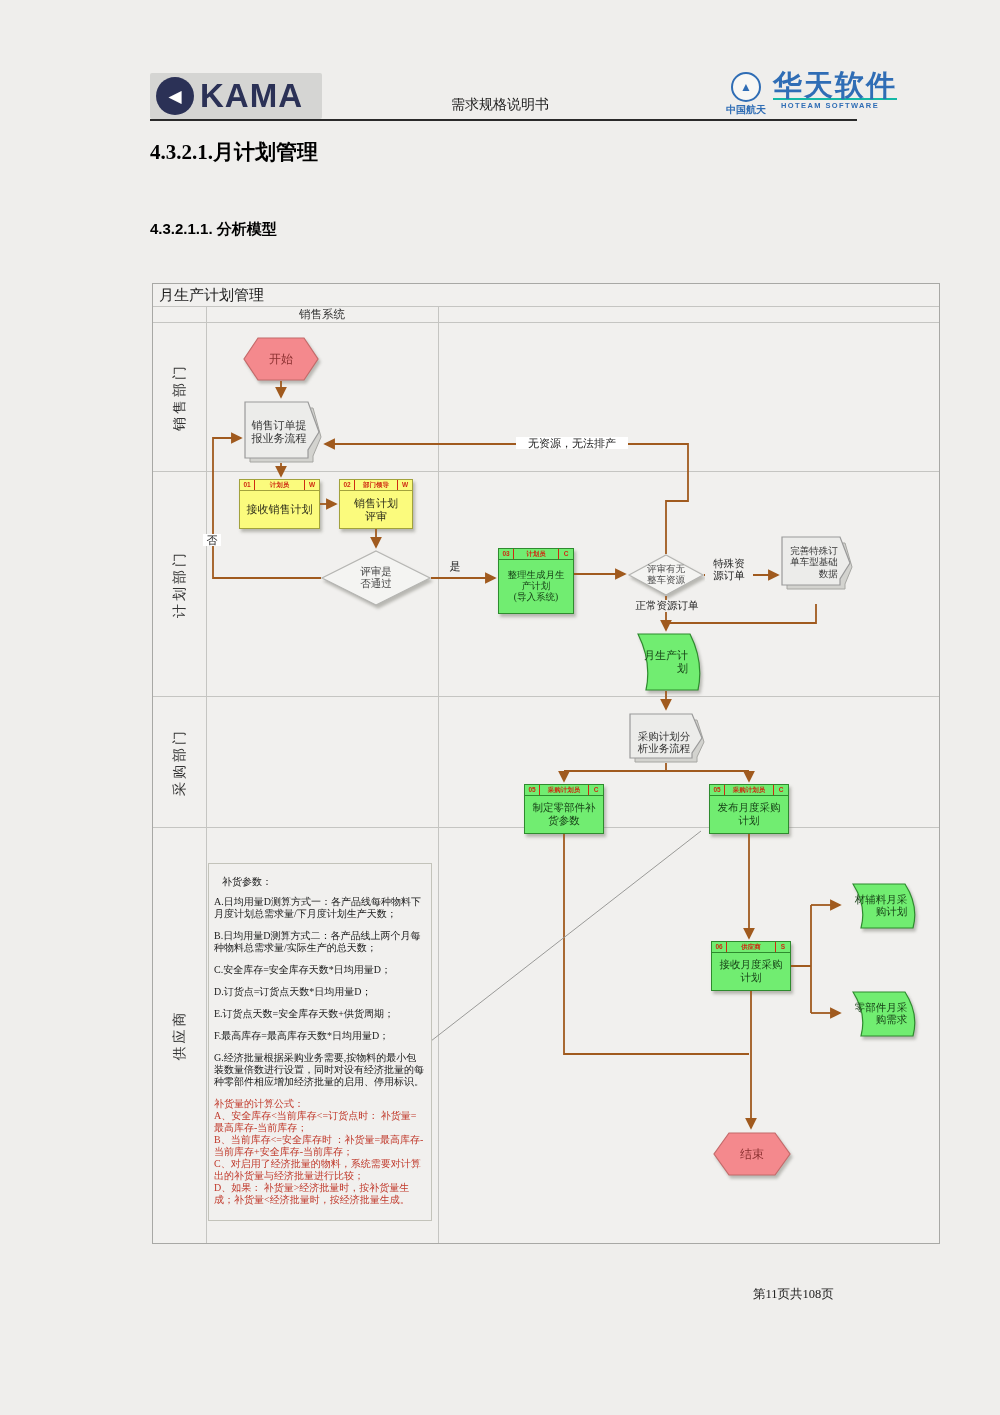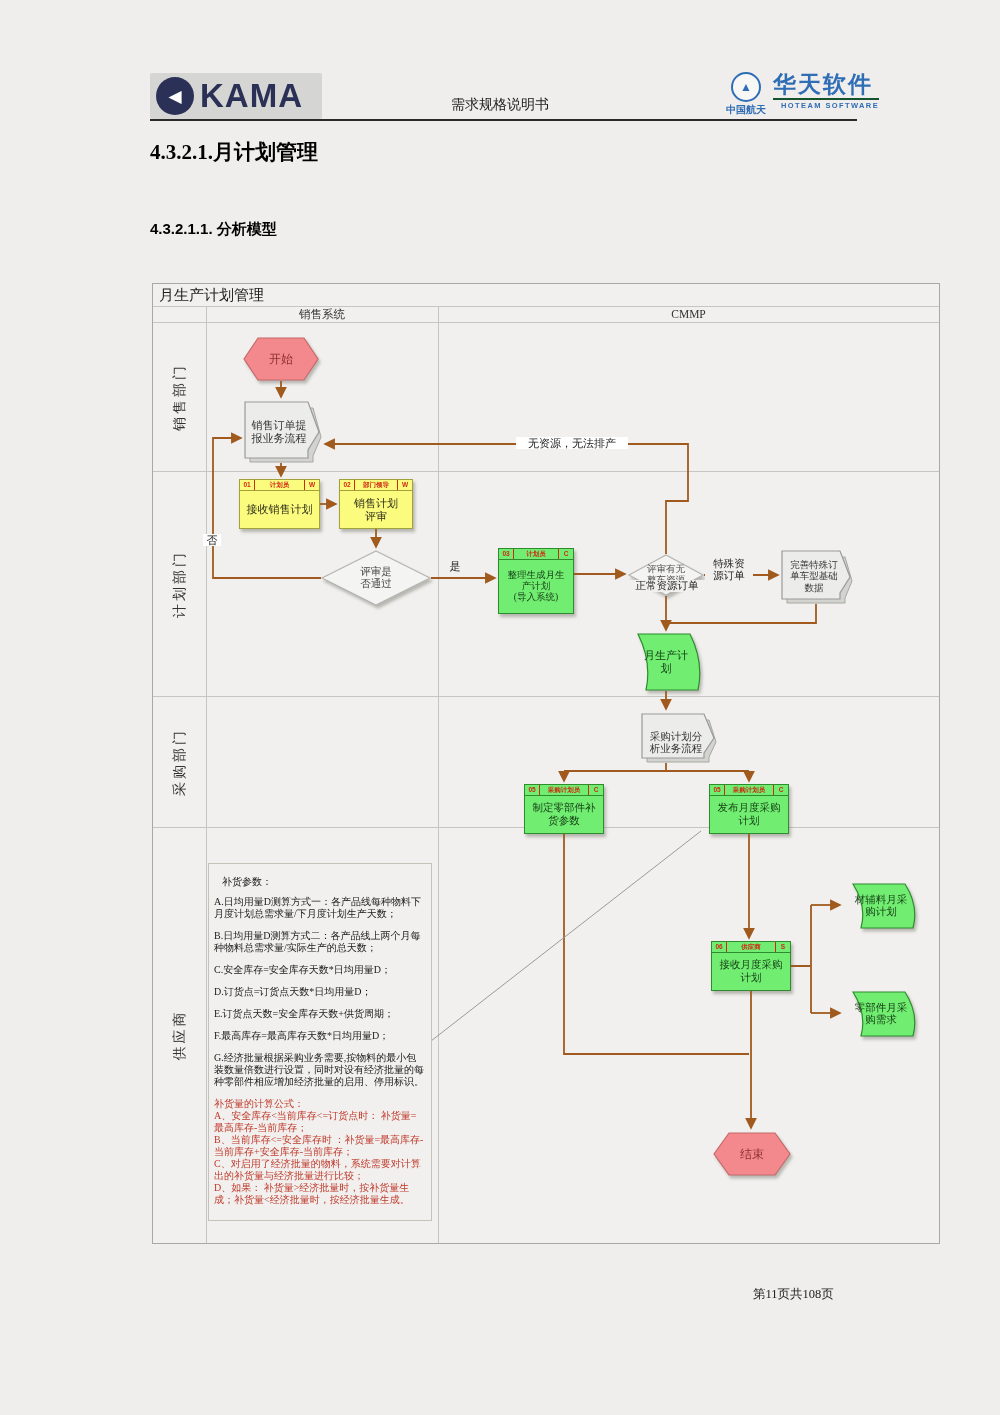--- a/index.html
+++ b/index.html
@@ -15,41 +15,41 @@
                align-items:center;justify-content:center;color:#fff;font-size:17px;}
   .kama-word{font-family:"Liberation Sans","DejaVu Sans",sans-serif;font-weight:800;
              font-size:33px;color:#2b3156;letter-spacing:1px;}
   .doc-title{left:390px;top:96px;width:220px;text-align:center;font-size:14px;color:#1c1c1c;}
   .hoteam{left:726px;top:72px;width:140px;height:48px;display:flex;gap:7px;align-items:flex-start;}
   .casc{display:flex;flex-direction:column;align-items:center;width:46px;}
   .casc-circle{width:26px;height:26px;border:2px solid #2f6db5;border-radius:50%;display:flex;
                align-items:center;justify-content:center;color:#2f6db5;font-size:12px;background:#f7f7f5;}
   .casc-name{font-size:10px;color:#2f6db5;font-weight:bold;margin-top:1px;white-space:nowrap;}
   .ht-right{display:flex;flex-direction:column;}
-  .ht-cn{font-size:23px;font-weight:bold;color:#2f6db5;letter-spacing:2px;line-height:26px;
-         border-bottom:2px solid #14532d;white-space:nowrap;}
+  .ht-cn{font-size:29px;font-weight:bold;color:#2f6db5;letter-spacing:2px;line-height:26px;
+         border-bottom:2px solid #14b8a6;white-space:nowrap;}
   .ht-en{font-size:7.5px;font-weight:bold;color:#2f6db5;letter-spacing:1.4px;margin-top:1px;
          font-family:"Liberation Sans","DejaVu Sans",sans-serif;white-space:nowrap;padding-left:8px;}
   .header-rule{left:150px;top:119px;width:707px;height:2px;background:#2a2a2a;}
   .h1{left:150px;top:138px;font-size:21px;font-weight:bold;color:#000;}
   .h2{left:150px;top:220px;font-size:15px;font-weight:bold;color:#000;
       font-family:"Liberation Sans","DejaVu Sans",sans-serif;}
 
   
   .diagram{left:152px;top:283px;width:786px;height:959px;border:1px solid #a8a8a5;background:#f1f0ee;}
   .gridline{position:absolute;background:#c5c5c2;}
   .dg-title{position:absolute;left:6px;top:2px;font-size:15px;color:#1c1c1c;}
   .col-label{position:absolute;top:23px;height:15px;line-height:15px;text-align:center;font-size:11.5px;color:#333;}
   .lane-label{position:absolute;left:0;width:53px;display:flex;align-items:center;justify-content:center;}
   .lane-label span{transform:rotate(-90deg);white-space:nowrap;font-size:14px;letter-spacing:3px;color:#333;}
 
   
   .node{position:absolute;}
   .node .lbl{position:absolute;inset:0;display:flex;align-items:center;justify-content:center;
-             text-align:center;line-height:1.18;}
+             text-align:right;line-height:1.18;}
   .task{border:1px solid;box-shadow:2px 3px 3px rgba(110,110,100,.45);box-sizing:border-box;
         display:flex;flex-direction:column;}
   .task .strip{display:flex;height:10px;border-bottom:1px solid;font-size:6.5px;line-height:9px;
                color:#cf2a12;font-weight:bold;text-align:center;
                font-family:"Liberation Sans","DejaVu Sans",sans-serif;}
   .task .strip .cid{width:14px;border-right:1px solid;}
   .task .strip .crole{flex:1;}
   .task .strip .cflag{width:14px;border-left:1px solid;}
   .task .body{flex:1;display:flex;align-items:center;justify-content:center;text-align:center;
               line-height:1.15;}
@@ -114,21 +114,20 @@
     <div class="dg-title">月生产计划管理</div>
     <div class="gridline" style="left:0;top:22px;width:786px;height:1px;"></div>
     <div class="gridline" style="left:0;top:38px;width:786px;height:1px;"></div>
     <div class="gridline" style="left:53px;top:22px;width:1px;height:937px;"></div>
     <div class="gridline" style="left:285px;top:22px;width:1px;height:937px;"></div>
     <div class="gridline" style="left:0;top:187px;width:786px;height:1px;"></div>
     <div class="gridline" style="left:0;top:412px;width:786px;height:1px;"></div>
     <div class="gridline" style="left:0;top:543px;width:786px;height:1px;"></div>
 
     <div class="col-label" style="left:53px;width:232px;">销售系统</div>
-    <div class="col-label" style="left:285px;width:501px;">CMMP</div>
 
     <div class="lane-label" style="top:38px;height:149px;">
         <span>销售部门</span>
       </div>
     <div class="lane-label" style="top:187px;height:225px;">
         <span>计划部门</span>
       </div>
     <div class="lane-label" style="top:412px;height:131px;">
         <span>采购部门</span>
       </div>
@@ -191,39 +190,39 @@
     </div>
 
     <div class="node" style="left:475px;top:270px;width:76px;height:42px;">
       <svg class="shape shadowed" viewBox="0 0 76 42">
           <polygon points="38,1 75,21 38,41 1,21" fill="#f4f4f2" stroke="#b5b5b2" stroke-width="1.2"></polygon>
         </svg>
       <div class="lbl pre" style="font-size:9.5px;color:#4a4a4a;">评审有无
 整车资源</div>
     </div>
 
-    <div class="node" style="left:628px;top:266px;width:72px;height:54px;">
+    <div class="node" style="left:628px;top:252px;width:72px;height:54px;">
       <svg class="shape" viewBox="0 0 72 54">
         <polygon points="6,7 64,7 71,31 64,48 64,53 6,53" fill="#d3d3cf" stroke="#a6a6a2" stroke-width="1"></polygon>
         <polygon points="1,1 59,1 69,27 59,43 59,49 1,49" fill="#ececea" stroke="#9a9a9a" stroke-width="1.2"></polygon>
       </svg>
       <div class="lbl pre" style="font-size:9.5px;color:#333;padding-right:6px;">完善特殊订
 单车型基础
 数据</div>
     </div>
 
     <div class="node" style="left:475px;top:349px;width:76px;height:58px;">
       <svg class="shape shadowed" viewBox="0 0 76 58">
           <path d="M 10 1 H 62 Q 76 29 70 57 H 18 Q 24 29 10 1 Z" fill="#71ed71" stroke="#2e8b2e" stroke-width="1.2"></path>
         </svg>
       <div class="lbl pre" style="font-size:11px;color:#143d14;">月生产计
 划</div>
     </div>
 
-    <div class="node" style="left:488px;top:429px;width:76px;height:60px;">
+    <div class="node" style="left:476px;top:429px;width:76px;height:60px;">
       <svg class="shape" viewBox="0 0 76 50">
         <polygon points="6,7 68,7 75,29 68,44 68,49 6,49" fill="#d3d3cf" stroke="#a6a6a2" stroke-width="1"></polygon>
         <polygon points="1,1 63,1 73,25 63,40 63,45 1,45" fill="#ececea" stroke="#9a9a9a" stroke-width="1.2"></polygon>
       </svg>
       <div class="lbl pre" style="font-size:10.5px;color:#333;padding-right:6px;">采购计划分
 析业务流程</div>
     </div>
 
     <div class="task green node" style="left:371px;top:500px;width:80px;height:50px;">
       <div class="strip">
@@ -308,21 +307,21 @@
         <path d="M658,729 H687" marker-end="url(#arr)"></path>
       </g>
       <path d="M278,757 L548,547" stroke="#9a9a98" stroke-width="1" fill="none"></path>
     </svg>
 
     <div class="edge-lbl bg-white" style="left:50px;top:250px;width:18px;">否</div>
     <div class="edge-lbl bg-page" style="left:293px;top:276px;width:18px;">是</div>
     <div class="edge-lbl bg-white" style="left:363px;top:153px;width:112px;">无资源，无法排产</div>
     <div class="edge-lbl bg-page pre" style="left:552px;top:274px;width:48px;font-size:10.5px;">特殊资
 源订单</div>
-    <div class="edge-lbl bg-page" style="left:474px;top:296px;width:80px;font-size:10.5px;">正常资源订单</div>
+    <div class="edge-lbl bg-page" style="left:474px;top:316px;width:80px;font-size:10.5px;">正常资源订单</div>
 
     <div class="note">
       <p class="head">补货参数：</p>
       <p>A.日均用量D测算方式一：各产品线每种物料下月度计划总需求量/下月度计划生产天数；</p>
       <p>B.日均用量D测算方式二：各产品线上两个月每种物料总需求量/实际生产的总天数；</p>
       <p>C.安全库存=安全库存天数*日均用量D；</p>
       <p>D.订货点=订货点天数*日均用量D；</p>
       <p>E.订货点天数=安全库存天数+供货周期；</p>
       <p>F.最高库存=最高库存天数*日均用量D；</p>
       <p>G.经济批量根据采购业务需要,按物料的最小包装数量倍数进行设置，同时对设有经济批量的每种零部件相应增加经济批量的启用、停用标识。</p>

